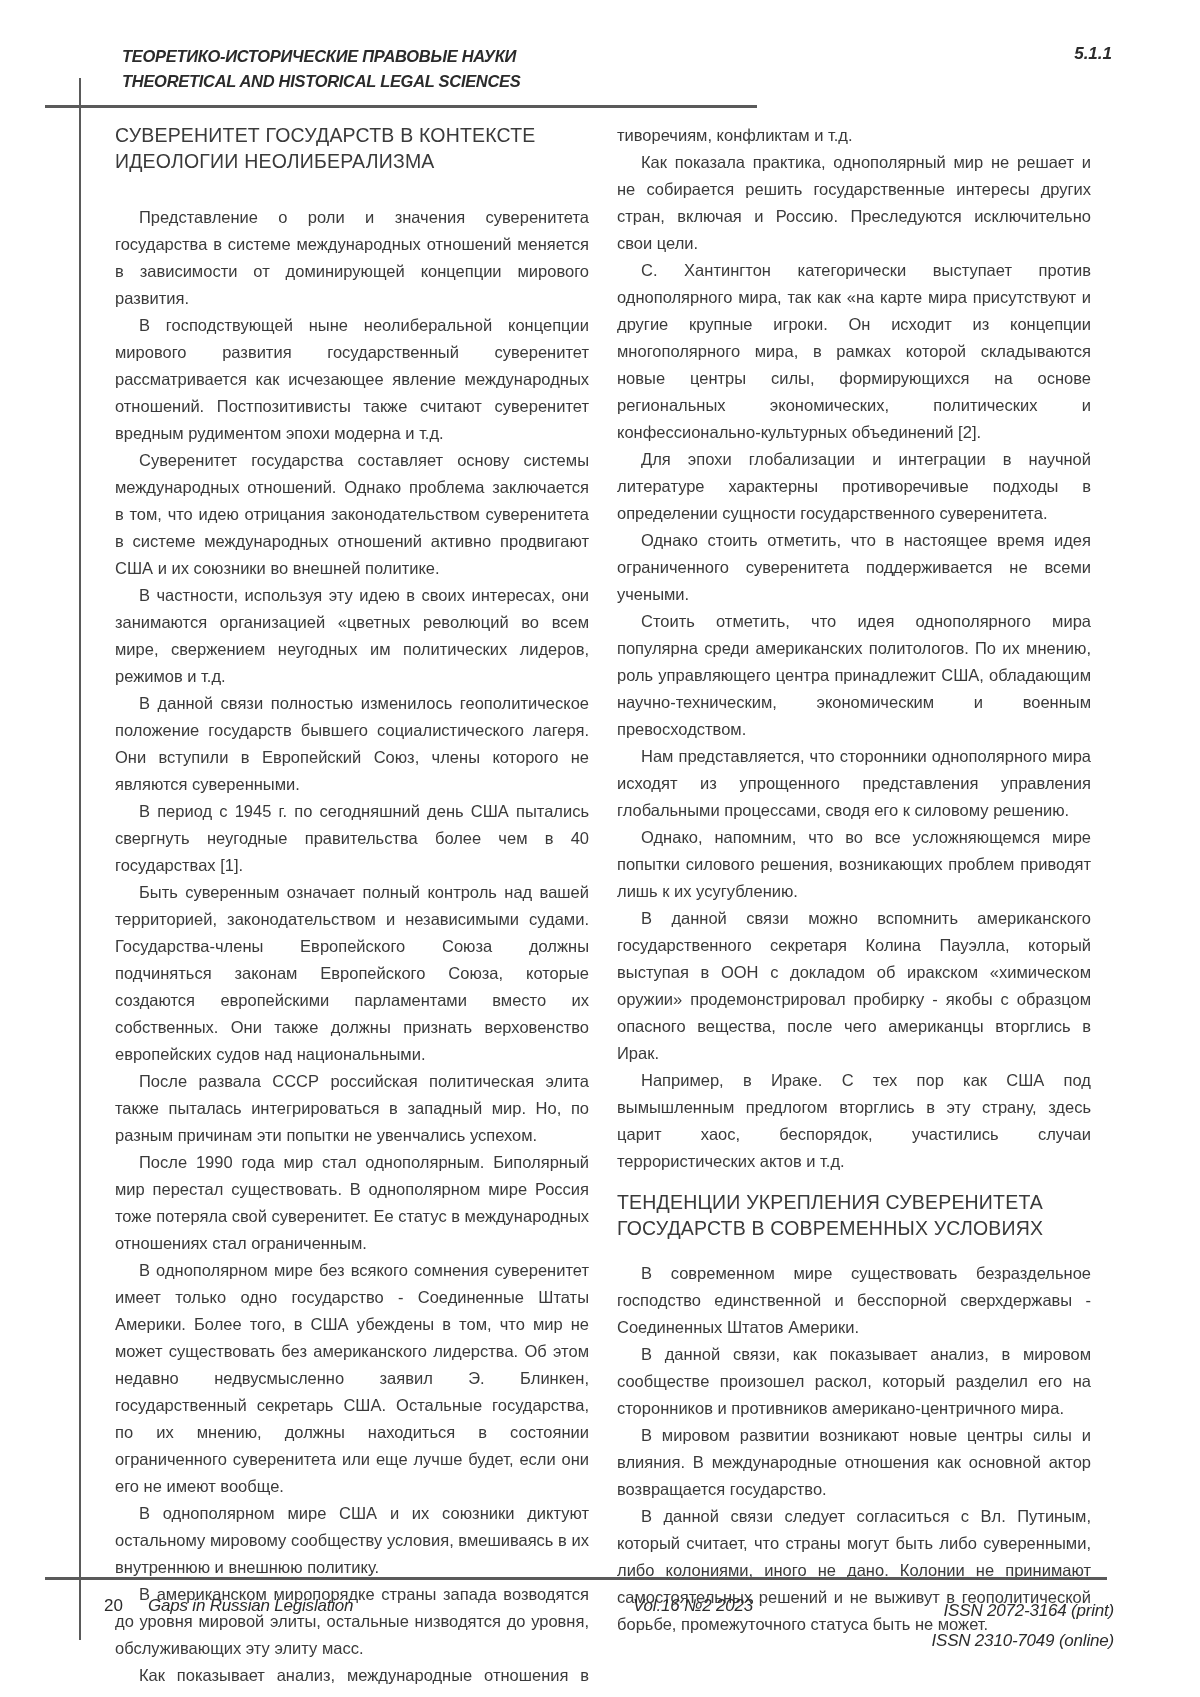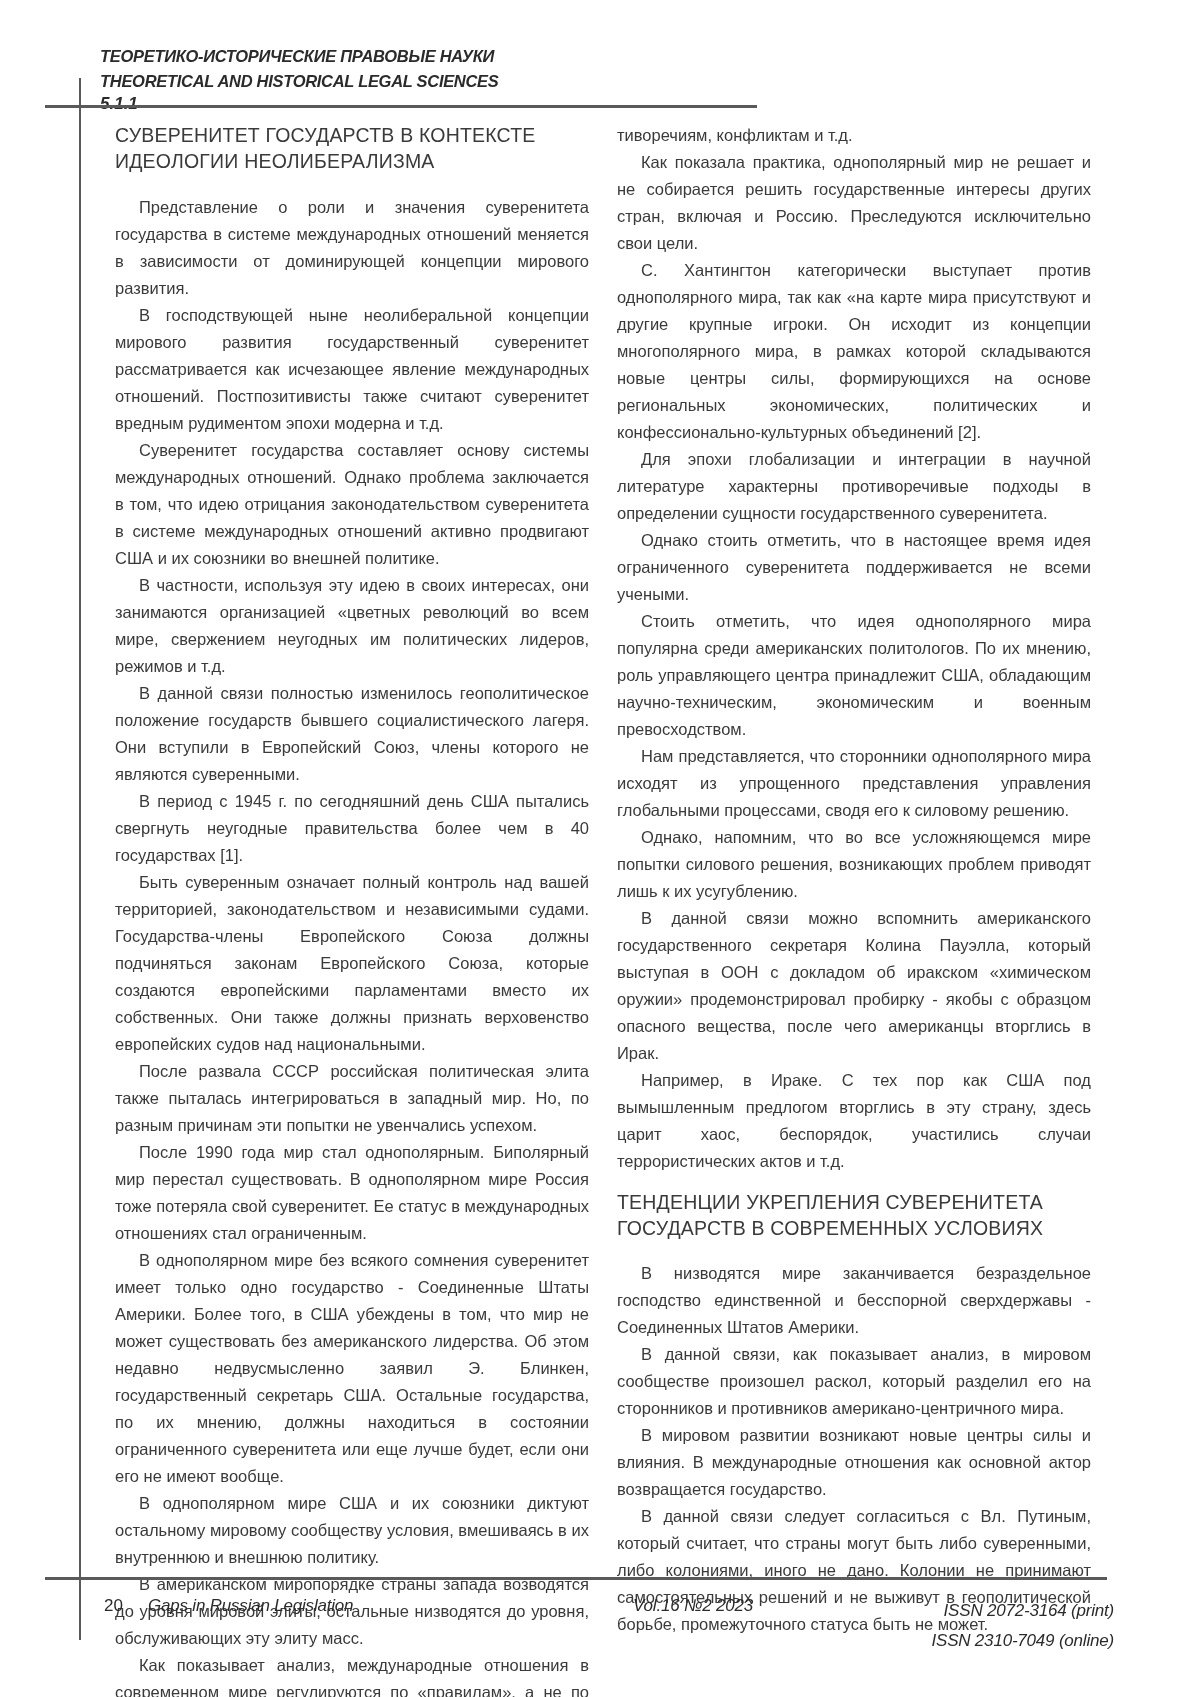--- a/index.html
+++ b/index.html
@@ -6,22 +6,22 @@
   .page{
     position:relative;
     width:1200px;height:1697px;
     background:#ffffff;
     font-family:"Liberation Sans",sans-serif;
     color:#3a3a3a;
     overflow:hidden;
   }
   
   .running-header{
-    position:absolute;left:100px;top:44px;width:990px;
-    display:flex;justify-content:space-between;align-items:flex-start;flex-direction:column;
+    position:absolute;left:122px;top:44px;width:990px;
+    display:flex;justify-content:space-between;align-items:flex-start;
   }
   .header-titles{
     font-style:italic;font-weight:bold;
     font-size:17px;line-height:25px;
     letter-spacing:-0.3px;color:#2b2b2b;
     transform:scaleX(0.97);transform-origin:left top;
   }
   .section-code{
     font-style:italic;font-weight:bold;
     font-size:17px;color:#2b2b2b;
@@ -34,21 +34,21 @@
     position:absolute;left:45px;top:105px;width:712px;height:3px;
     background:#5a5a5a;
   }
   
   .content{
     position:absolute;left:115px;top:122px;width:976px;
     display:flex;gap:28px;
   }
   .col{width:474px;}
   .article-title{
-    margin:0 0 20px 0;
+    margin:0 0 30px 0;
     font-size:19.5px;line-height:26px;font-weight:normal;
     color:#3a3a3a;letter-spacing:0.2px;
     white-space:pre-line;
   }
   .section-heading{margin:14px 0 19px 0;}
   .para{
     margin:0;
     font-size:16.5px;line-height:27px;
     text-align:justify;text-indent:24px;
     color:#3a3a3a;
@@ -113,21 +113,21 @@
           <p class="para">Однако стоить отметить, что в настоящее время идея ограниченного суверенитета поддерживается не всеми учеными.</p>
           <p class="para">Стоить отметить, что идея однополярного мира популярна среди американских политологов. По их мнению, роль управляющего центра принадлежит США, обладающим научно-техническим, экономическим и военным превосходством.</p>
           <p class="para">Нам представляется, что сторонники однополярного мира исходят из упрощенного представления управления глобальными процессами, сводя его к силовому решению.</p>
           <p class="para">Однако, напомним, что во все усложняющемся мире попытки силового решения, возникающих проблем приводят лишь к их усугублению.</p>
           <p class="para">В данной связи можно вспомнить американского государственного секретаря Колина Пауэлла, который выступая в ООН с докладом об иракском «химическом оружии» продемонстрировал пробирку - якобы с образцом опасного вещества, после чего американцы вторглись в Ирак.</p>
           <p class="para">Например, в Ираке. С тех пор как США под вымышленным предлогом вторглись в эту страну, здесь царит хаос, беспорядок, участились случаи террористических актов и т.д.</p>
         </div>
       <h2 class="article-title section-heading">ТЕНДЕНЦИИ УКРЕПЛЕНИЯ СУВЕРЕНИТЕТА
 ГОСУДАРСТВ В СОВРЕМЕННЫХ УСЛОВИЯХ</h2>
       <div class="para-list">
-          <p class="para">В низводятся мире заканчивается безраздельное господство единственной и бесспорной сверхдержавы - Соединенных Штатов Америки.</p>
+          <p class="para">В современном мире существовать безраздельное господство единственной и бесспорной сверхдержавы - Соединенных Штатов Америки.</p>
           <p class="para">В данной связи, как показывает анализ, в мировом сообществе произошел раскол, который разделил его на сторонников и противников американо-центричного мира.</p>
           <p class="para">В мировом развитии возникают новые центры силы и влияния. В международные отношения как основной актор возвращается государство.</p>
           <p class="para">В данной связи следует согласиться с Вл. Путиным, который считает, что страны могут быть либо суверенными, либо колониями, иного не дано. Колонии не принимают самостоятельных решений и не выживут в геополитической борьбе, промежуточного статуса быть не может.</p>
         </div>
     </div>
   </div>
 
   <div class="footer-rule"></div>
 
   <div class="footer">

